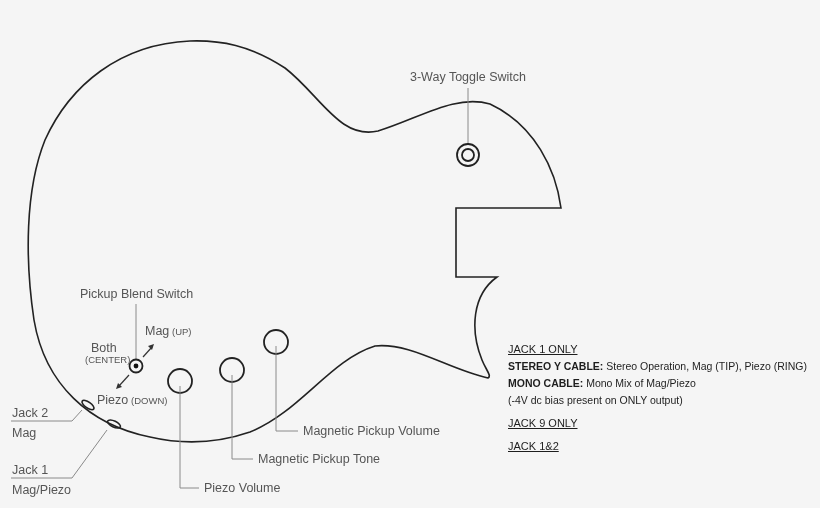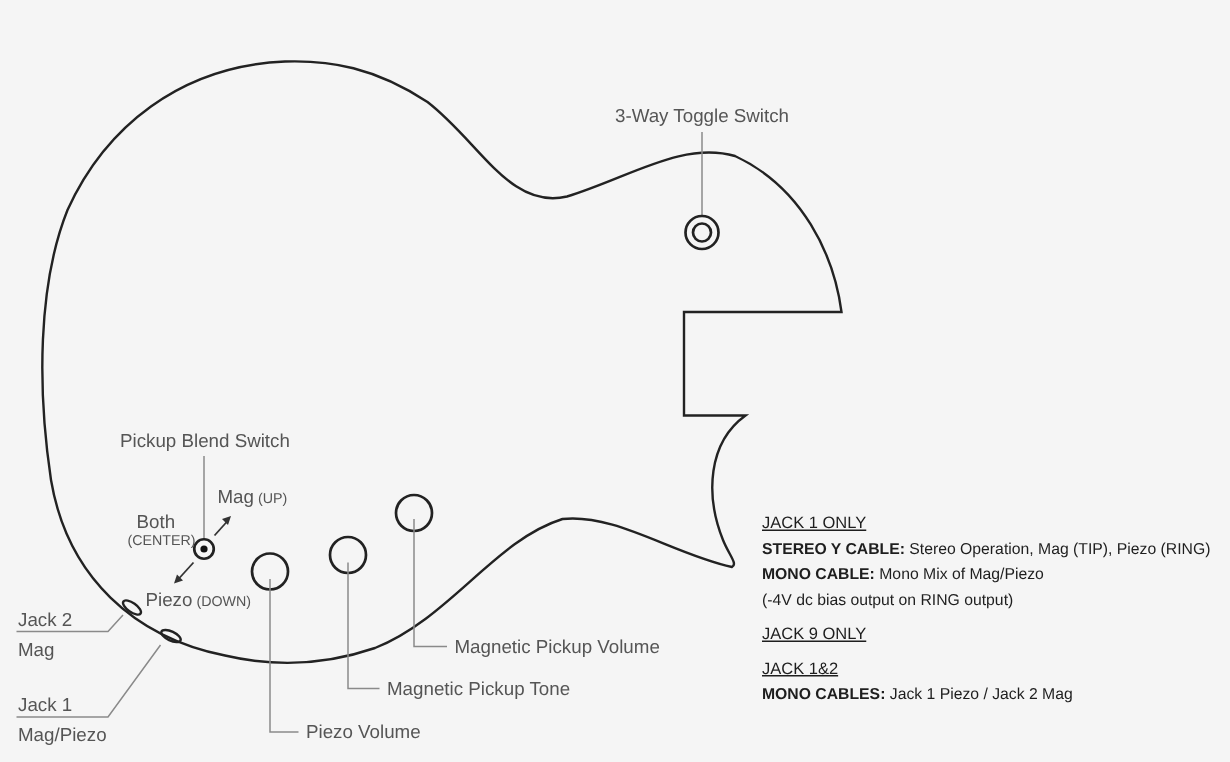--- a/index.html
+++ b/index.html
@@ -92,22 +92,21 @@
 
   <polyline class="leader" points="180,386 180,488 199,488"></polyline>
   <text class="lbl" x="204" y="492">Piezo Volume</text>
 </svg>
 
 <div id="notes">
   <div class="note-group">
     <div class="note-head">JACK 1 ONLY</div>
     <div class="note-line"><b>STEREO Y CABLE:</b><span> Stereo Operation, Mag (TIP), Piezo (RING)</span></div>
     <div class="note-line"><b>MONO CABLE:</b><span> Mono Mix of Mag/Piezo</span></div>
-    <div class="note-line"><b></b><span>(-4V dc bias output on RING output)</span></div>
+    <div class="note-line"><b></b><span>(-4V dc bias present on ONLY output)</span></div>
   </div>
   <div class="note-group">
     <div class="note-head">JACK 9 ONLY</div>
   </div>
   <div class="note-group">
     <div class="note-head">JACK 1&amp;2</div>
-    <div class="note-line"><b>MONO CABLES:</b><span> Jack 1 Piezo / Jack 2 Mag</span></div>
   </div>
 </div>
 
 </body></html>

